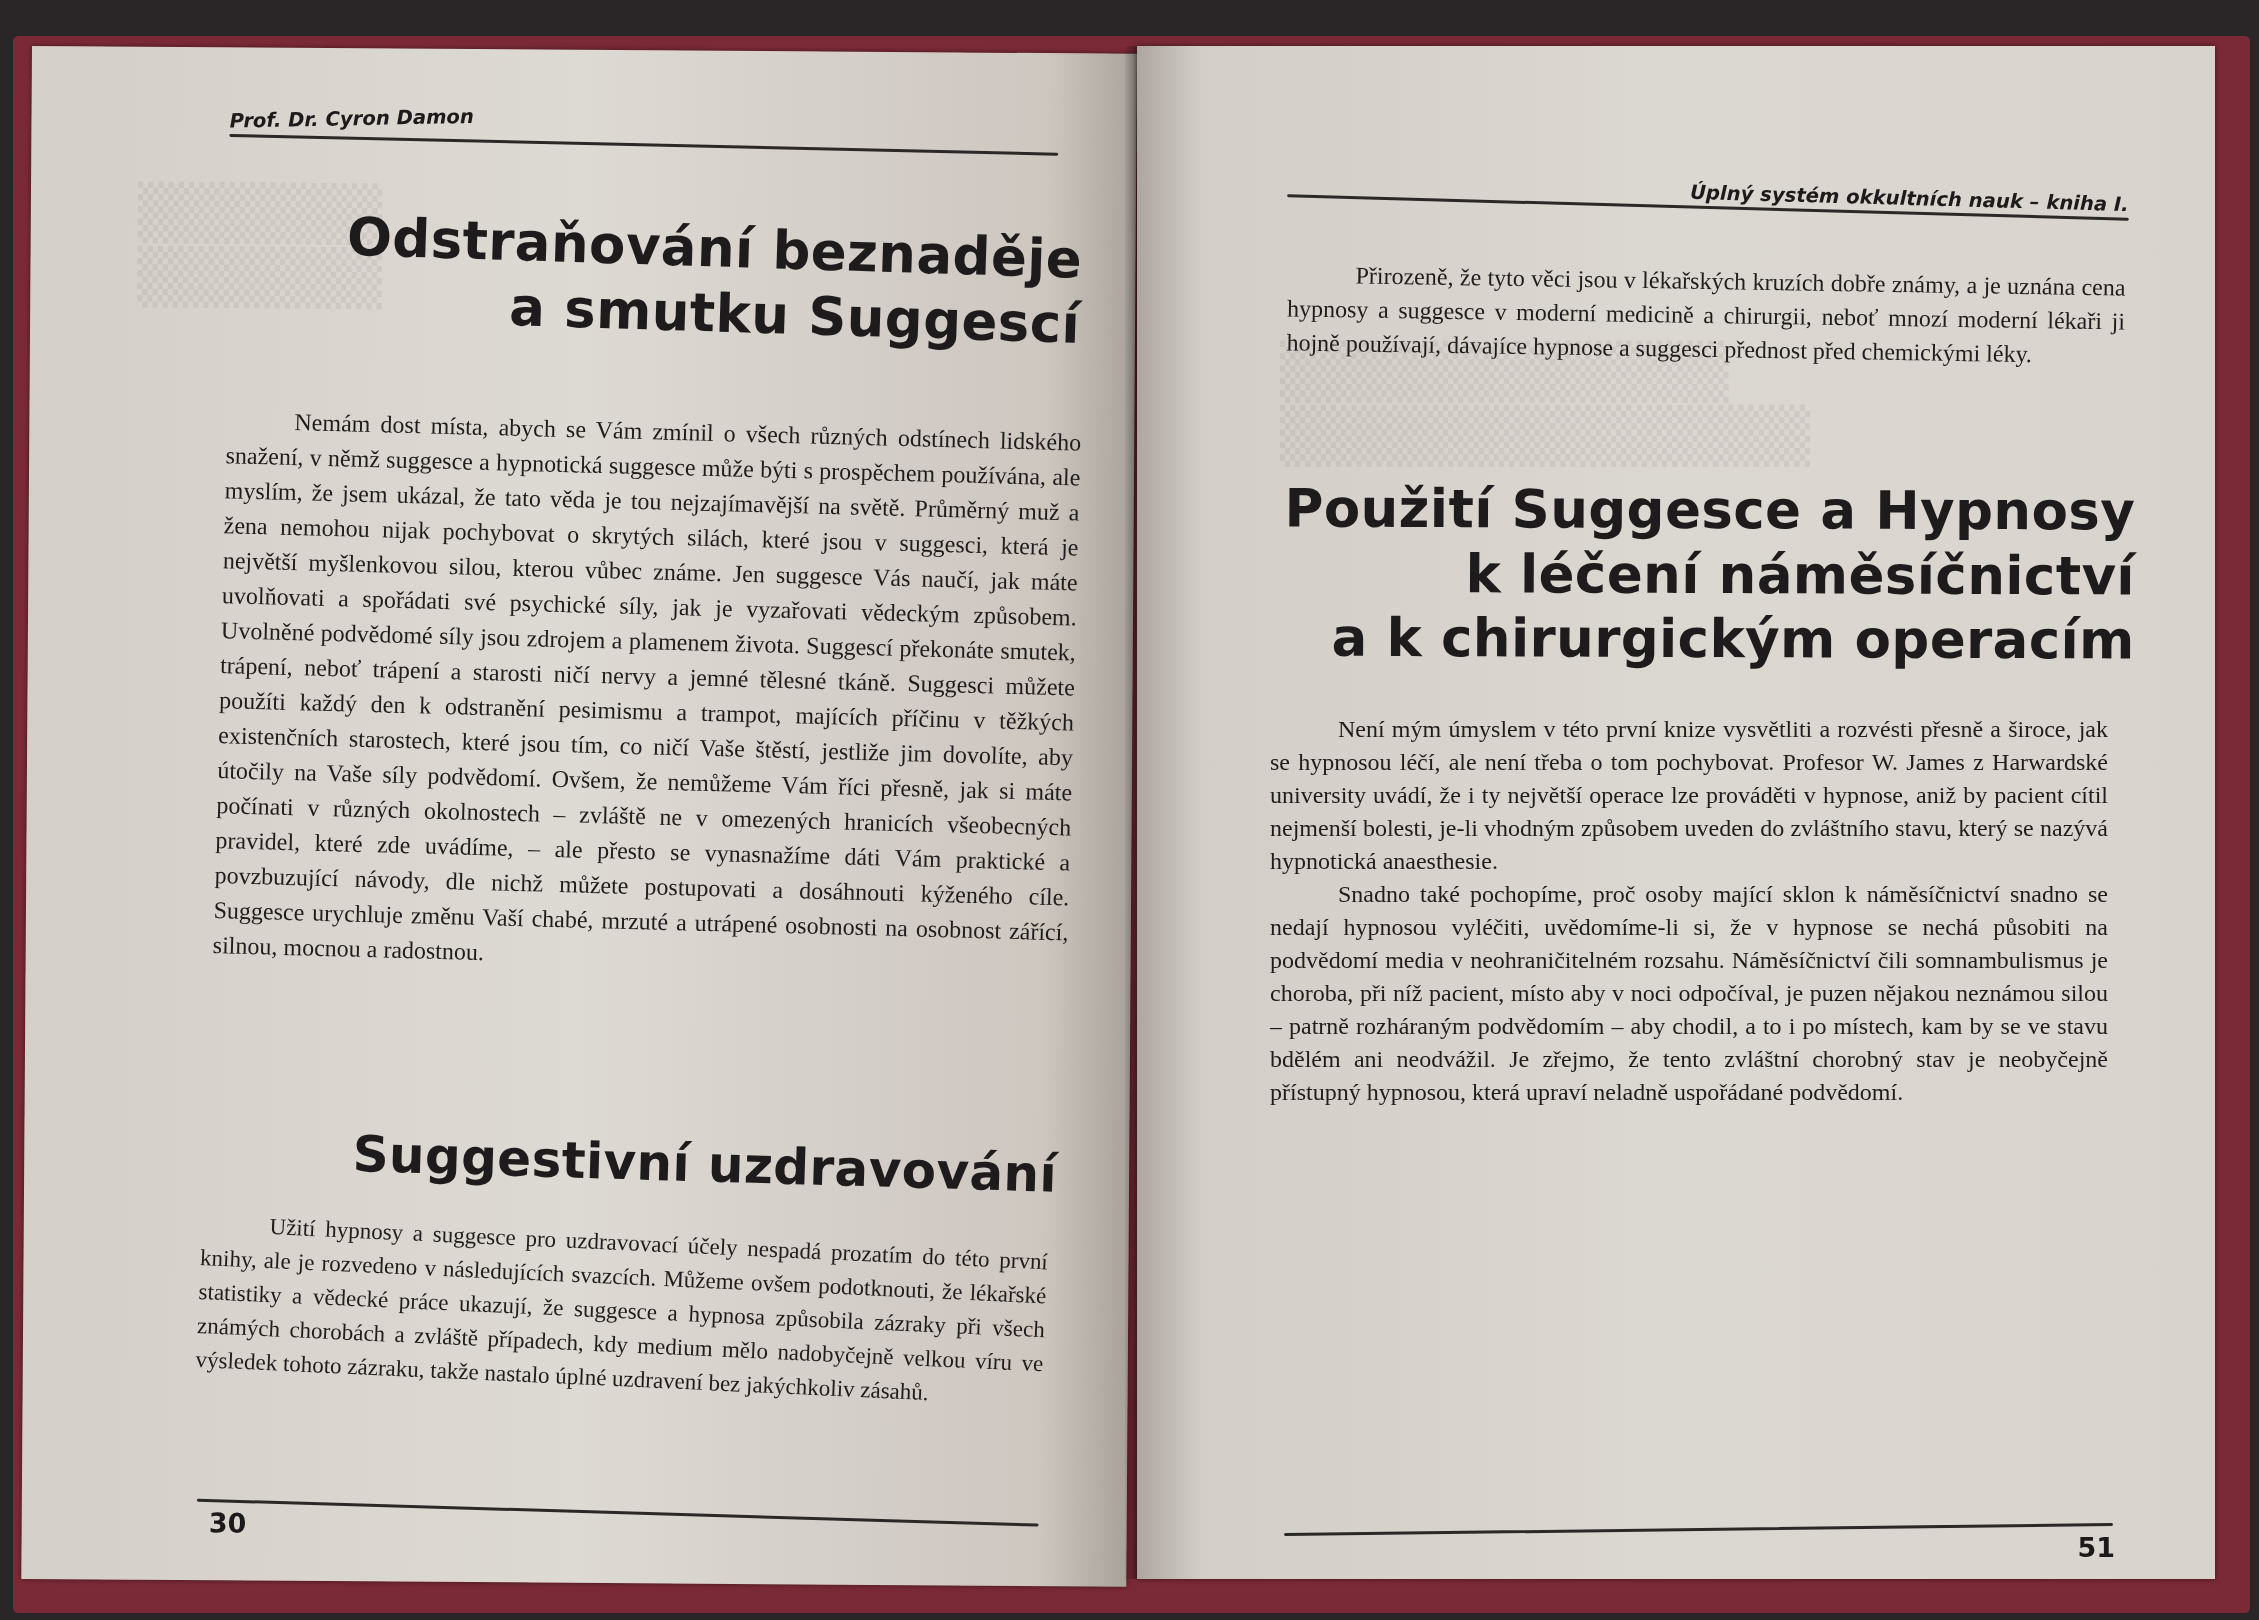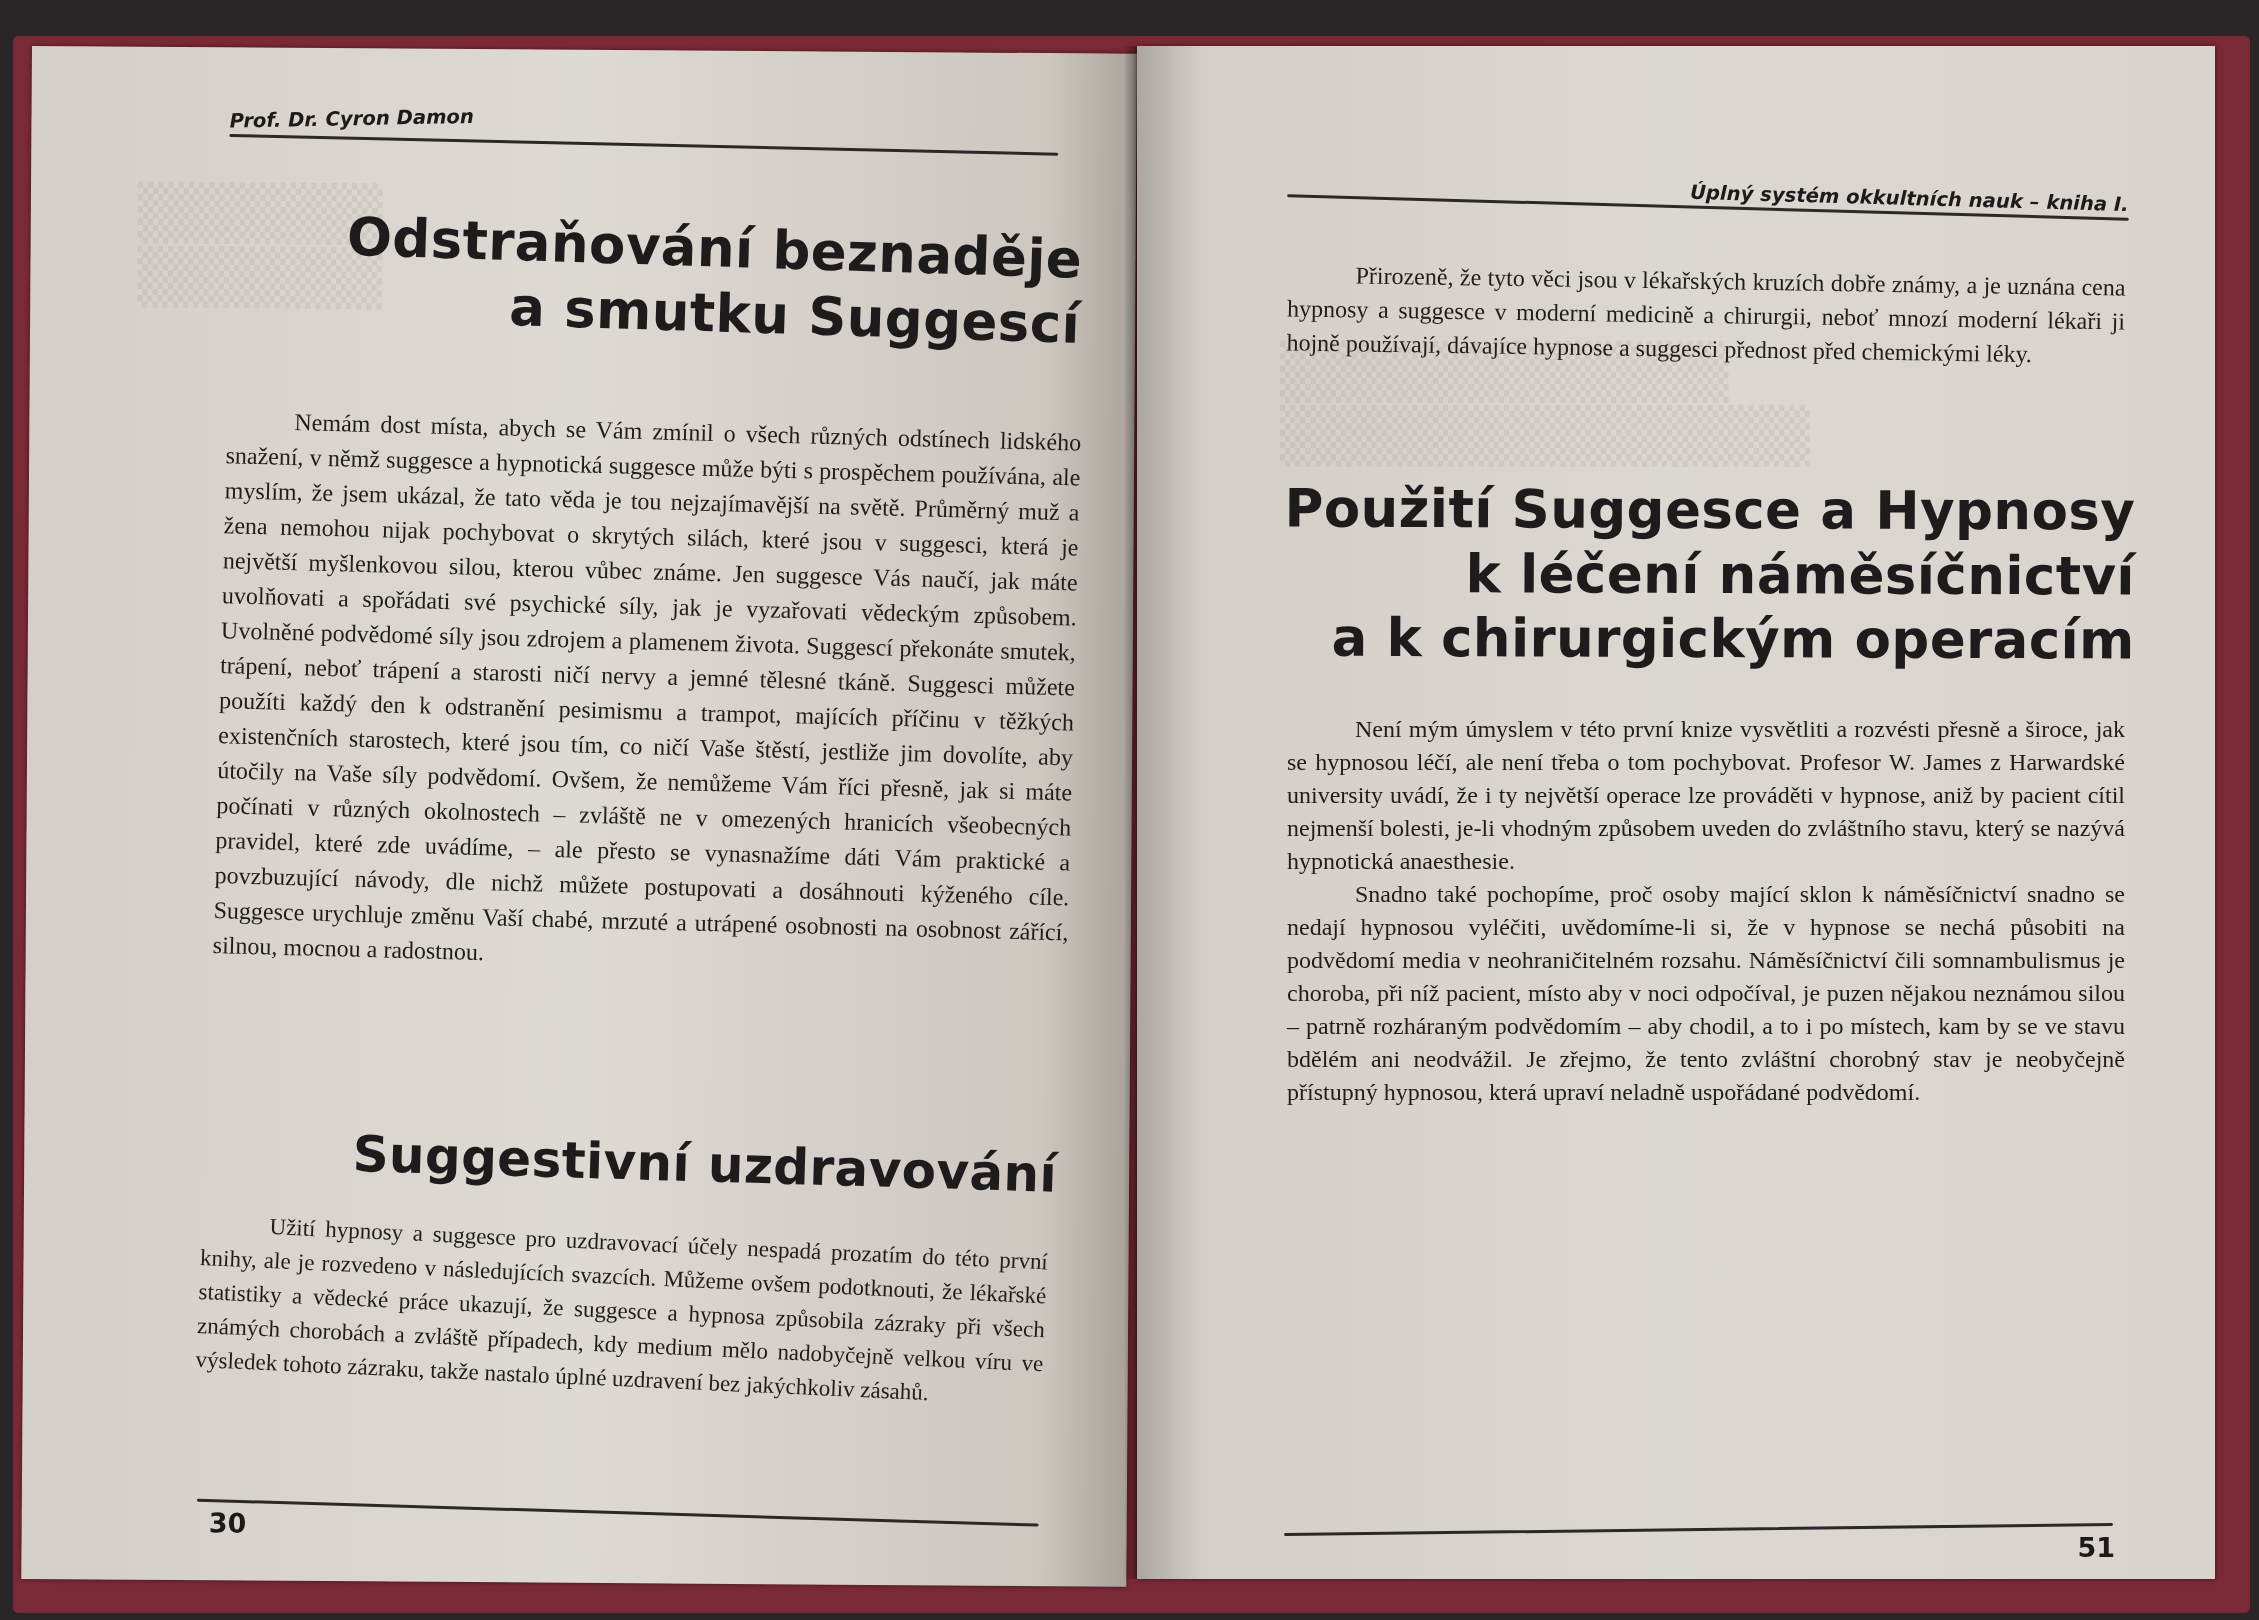--- a/index.html
+++ b/index.html
@@ -92,21 +92,21 @@
   <div class="body-text" style="left:150px; top:218px; width:838px; font-size:24px; line-height:34px; transform:rotate(0.9deg);">
     <p>Přirozeně, že tyto věci jsou v lékařských kruzích dobře známy, a je uznána cena hypnosy a suggesce v moderní medicině a chirurgii, neboť mnozí moderní lékaři ji hojně používají, dávajíce hypnose a suggesci přednost před chemickými léky.</p>
   </div>
 
   <div class="chapter-title" style="left:107px; top:432px; width:891px; font-size:53px; transform:rotate(0.2deg);">
     <div>Použití Suggesce a Hypnosy</div>
     <div>k léčení náměsíčnictví</div>
     <div>a k chirurgickým operacím</div>
   </div>
 
-  <div class="body-text" style="left:150px; top:667px; width:838px; font-size:24px; line-height:33px;">
+  <div class="body-text" style="left:133px; top:667px; width:838px; font-size:24px; line-height:33px;">
     <p>Není mým úmyslem v této první knize vysvětliti a rozvésti přesně a široce, jak se hypnosou léčí, ale není třeba o tom pochybovat. Profesor W. James z Harwardské university uvádí, že i ty největší operace lze prováděti v hypnose, aniž by pacient cítil nejmenší bolesti, je-li vhodným způsobem uveden do zvláštního stavu, který se nazývá hypnotická anaesthesie.</p>
     <p>Snadno také pochopíme, proč osoby mající sklon k náměsíčnictví snadno se nedají hypnosou vyléčiti, uvědomíme-li si, že v hypnose se nechá působiti na podvědomí media v neohraničitelném rozsahu. Náměsíčnictví čili somnambulismus je choroba, při níž pacient, místo aby v noci odpočíval, je puzen nějakou neznámou silou – patrně rozháraným podvědomím – aby chodil, a to i po místech, kam by se ve stavu bdělém ani neodvážil. Je zřejmo, že tento zvláštní chorobný stav je neobyčejně přístupný hypnosou, která upraví neladně uspořádané podvědomí.</p>
   </div>
 
   <div class="rule" style="left:147px; top:1482px; width:829px; transform:rotate(-0.7deg);"></div>
   <div class="pagenum" style="right:100px; top:1486px;">51</div>
 </div>
 
 
 </body></html>

